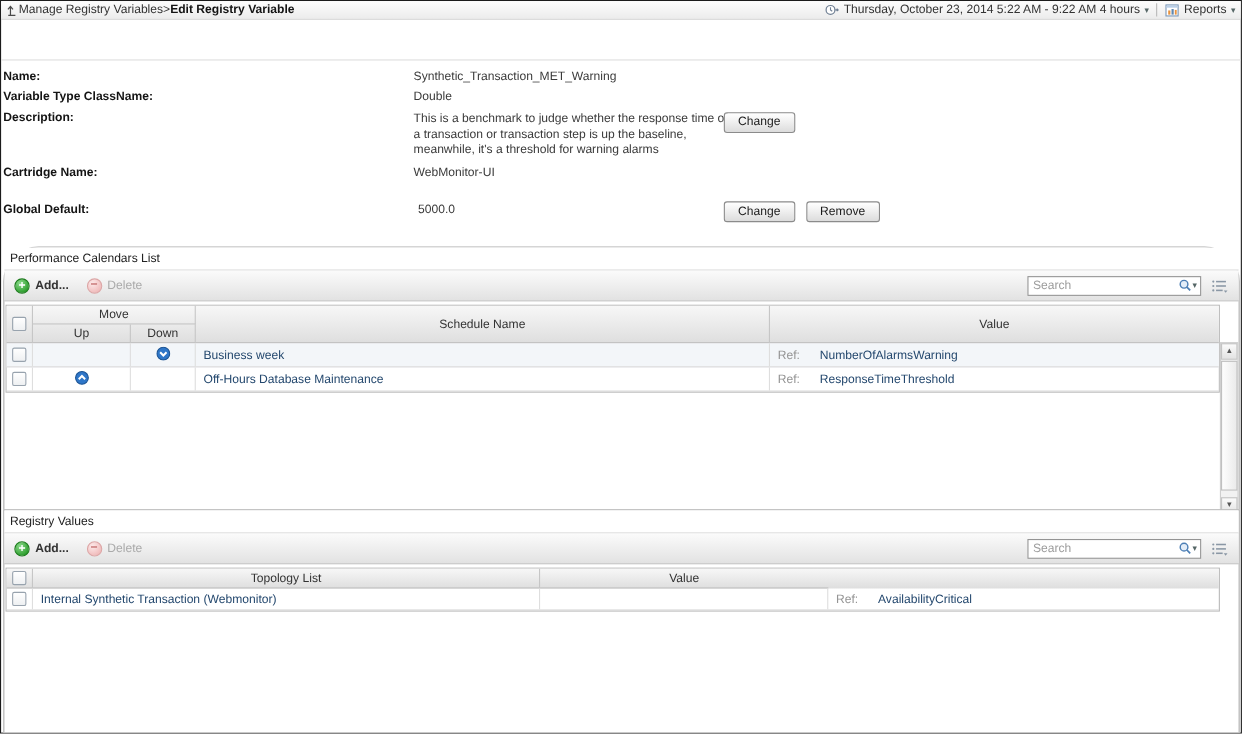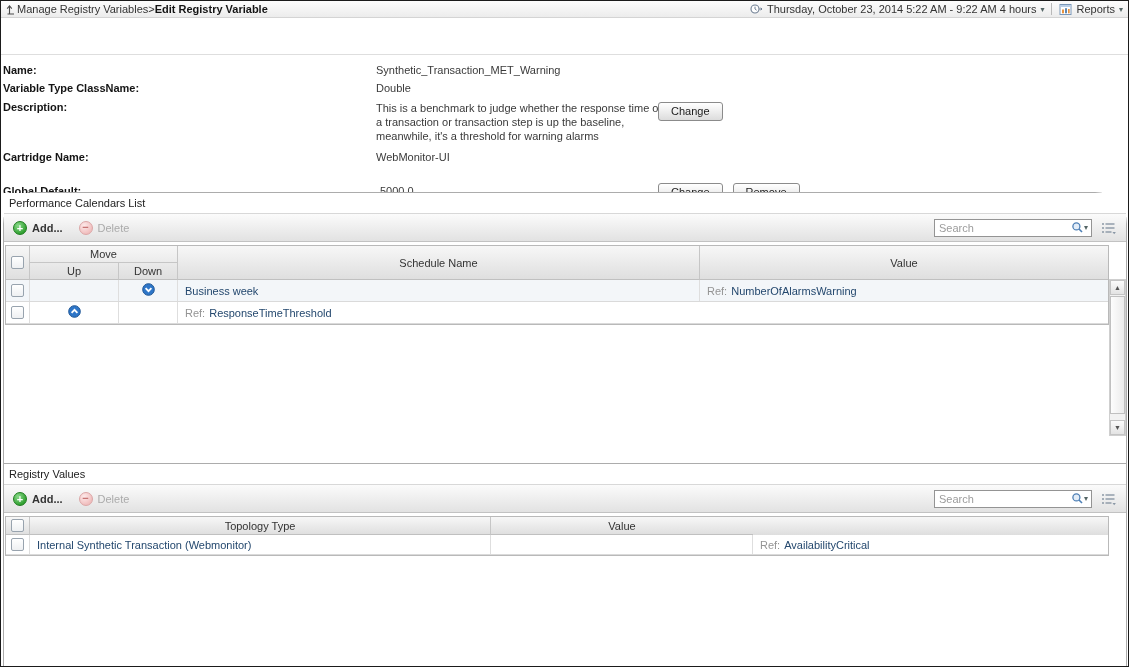--- a/index.html
+++ b/index.html
@@ -33,21 +33,21 @@
   .fvalue { position:absolute; left:373px; color:#3a3a3a; white-space:nowrap; }
   .fvalue.wrap { width:286px; white-space:normal; line-height:14px; }
   .fbtn-abs { position:absolute; }
   .btn { display:inline-block; font:11px "Liberation Sans",sans-serif; color:#1a1a1a;
          padding:2px 12px 3px; background:linear-gradient(#ffffff,#f0f0f0 45%,#dcdcdc);
          border:1px solid #8b8b8b; border-radius:3px; cursor:pointer; }
   .btnpair { display:flex; gap:10px; }
 
   
   .panel { position:absolute; left:2px; width:1124px; border:1px solid #acacac; background:#fff; }
-  #panel-cal { top:191px; height:316px;border-radius:32px; }
+  #panel-cal { top:223px; height:316px;border-radius:32px; }
   #panel-reg { top:462px; height:204px; }
   .panel-title { height:21px; line-height:21px; padding-left:5px; color:#222;
                  background:#fff; border-bottom:1px solid #d8d8d8; }
   .toolbar { height:28px; background:linear-gradient(#fbfbfb,#e2e2e2);
              border-bottom:1px solid #c2c2c2; display:flex; align-items:center; padding:0 9px; }
   .tool { display:flex; align-items:center; gap:5px; margin-right:16px; cursor:pointer; }
   .tool-label-add { font-weight:bold; color:#333;text-align:center; }
   .tool-label-del { color:#aaa; }
   .icon-add { width:14px; height:14px; border-radius:50%;
               background:radial-gradient(circle at 35% 30%, #8ada8a, #2e9e2e 75%);
@@ -88,21 +88,21 @@
   .trow-cal { display:grid; grid-template-columns:24px 89px 59px 522px 408px; height:22px;
               border-bottom:1px solid #dadada; align-items:center; }
   .trow-reg { display:grid; grid-template-columns:24px 461px 262px 355px; height:20px;
               border-bottom:1px solid #dadada; align-items:center; }
   .trow-alt { background:#f3f6f9; }
   .tcell { display:flex; align-items:center; justify-content:center; height:100%;
            border-right:1px solid #dedede; }
   .tcell.noright { border-right:none; }
   .tcell.textcell { justify-content:flex-start; padding-left:7px; color:#24486e; }
   .refpre { color:#949494; margin-right:4px; }
-  .refval { color:#24486e; cursor:pointer; }
+  .refval { color:#24486e; cursor:pointer;margin-left:14px; }
 
   .cb { width:13px; height:13px; border:1px solid #98a3ae; border-radius:2px;
         background:linear-gradient(#ffffff,#eef0f2); display:inline-block; cursor:pointer; }
 
   
   .vscroll { position:absolute; left:1105px; top:86px; width:17px; height:157px;
              background:#f2f2f2; border:1px solid #cfcfcf; }
   .sb-btn { position:absolute; left:0; right:0; height:15px;
             background:linear-gradient(#fbfbfb,#e3e3e3); border:1px solid #c4c4c4;
             display:flex; align-items:center; justify-content:center;
@@ -261,20 +261,21 @@
           </div>
         <div class="tcell">
           <span>
             <svg width="13" height="13" viewBox="0 0 13 13">
                 <circle cx="6.5" cy="6.5" r="5.8" fill="#2e76c8" stroke="#1c5494"></circle>
                 <path d="M3.6 7.8 L6.5 4.8 L9.4 7.8" fill="none" stroke="#fff" stroke-width="1.8"></path>
               </svg>
           </span>
         </div>
         <div class="tcell"></div>
+        <div class="tcell textcell">Off-Hours Database Maintenance</div>
         <div class="tcell textcell noright">
           <span class="refpre">Ref:</span>
           <span class="refval">ResponseTimeThreshold</span>
         </div>
       </div>
     </div>
 
     <div class="vscroll">
       <div class="sb-btn sb-up">▲</div>
       <div class="sb-thumb"></div>
@@ -315,21 +316,21 @@
             <path d="M11.5 11 h3.4 l-1.7 2.2 z" fill="#8a97a5"></path>
           </svg>
       </span>
     </div>
 
     <div class="tbl" id="tbl-reg">
       <div class="hgrid-reg">
         <div class="hcell">
           <span class="cb"></span>
         </div>
-        <div class="hcell">Topology Type</div>
+        <div class="hcell">Topology List</div>
         <div class="hcell noright">Value</div>
       </div>
 
       <div class="trow-reg">
         <div class="tcell">
             <span class="cb"></span>
           </div>
         <div class="tcell textcell">Internal Synthetic Transaction (Webmonitor)</div>
         <div class="tcell"></div>
         <div class="tcell textcell noright">

